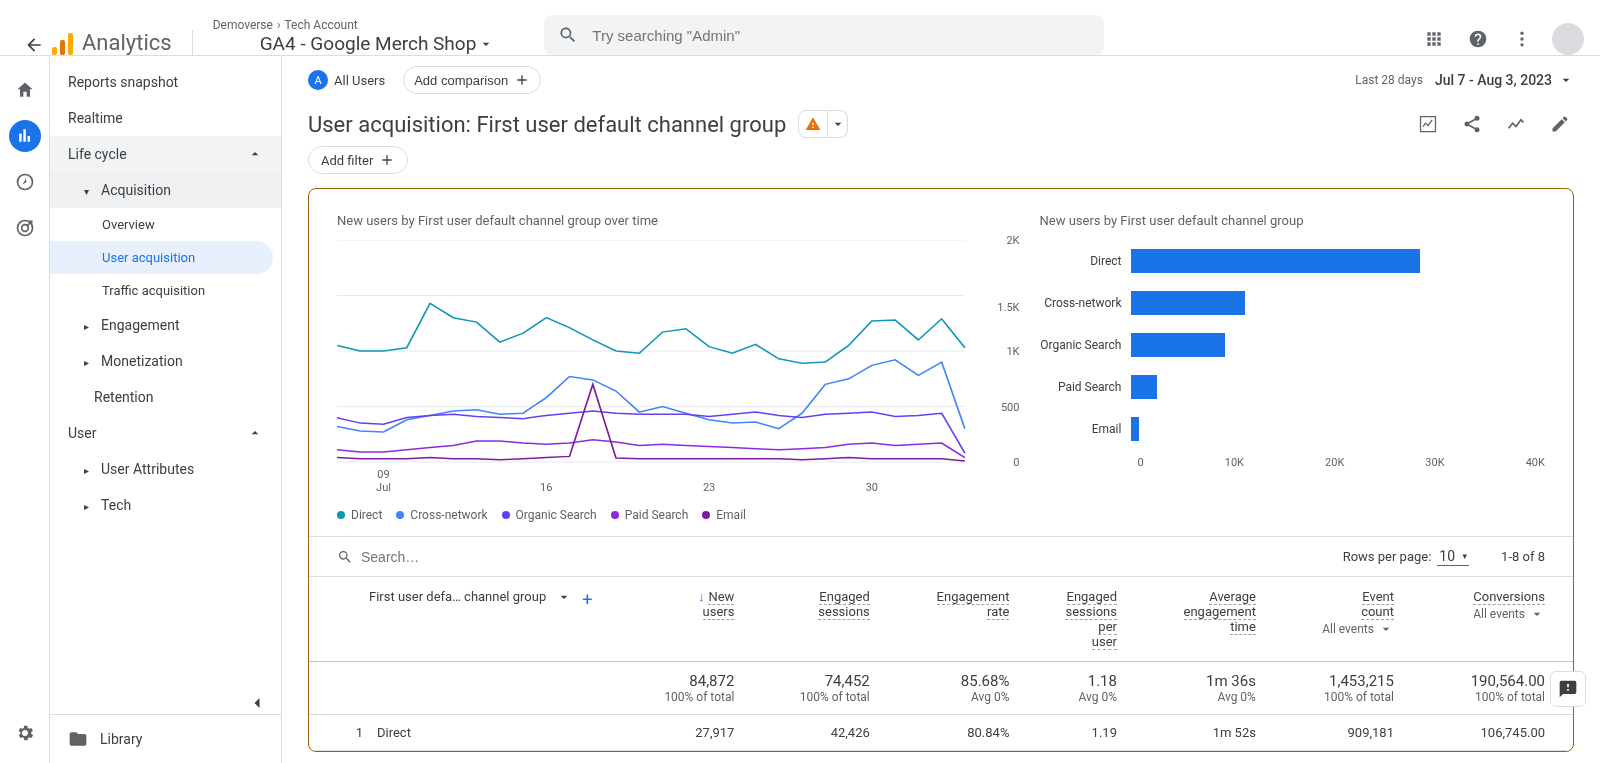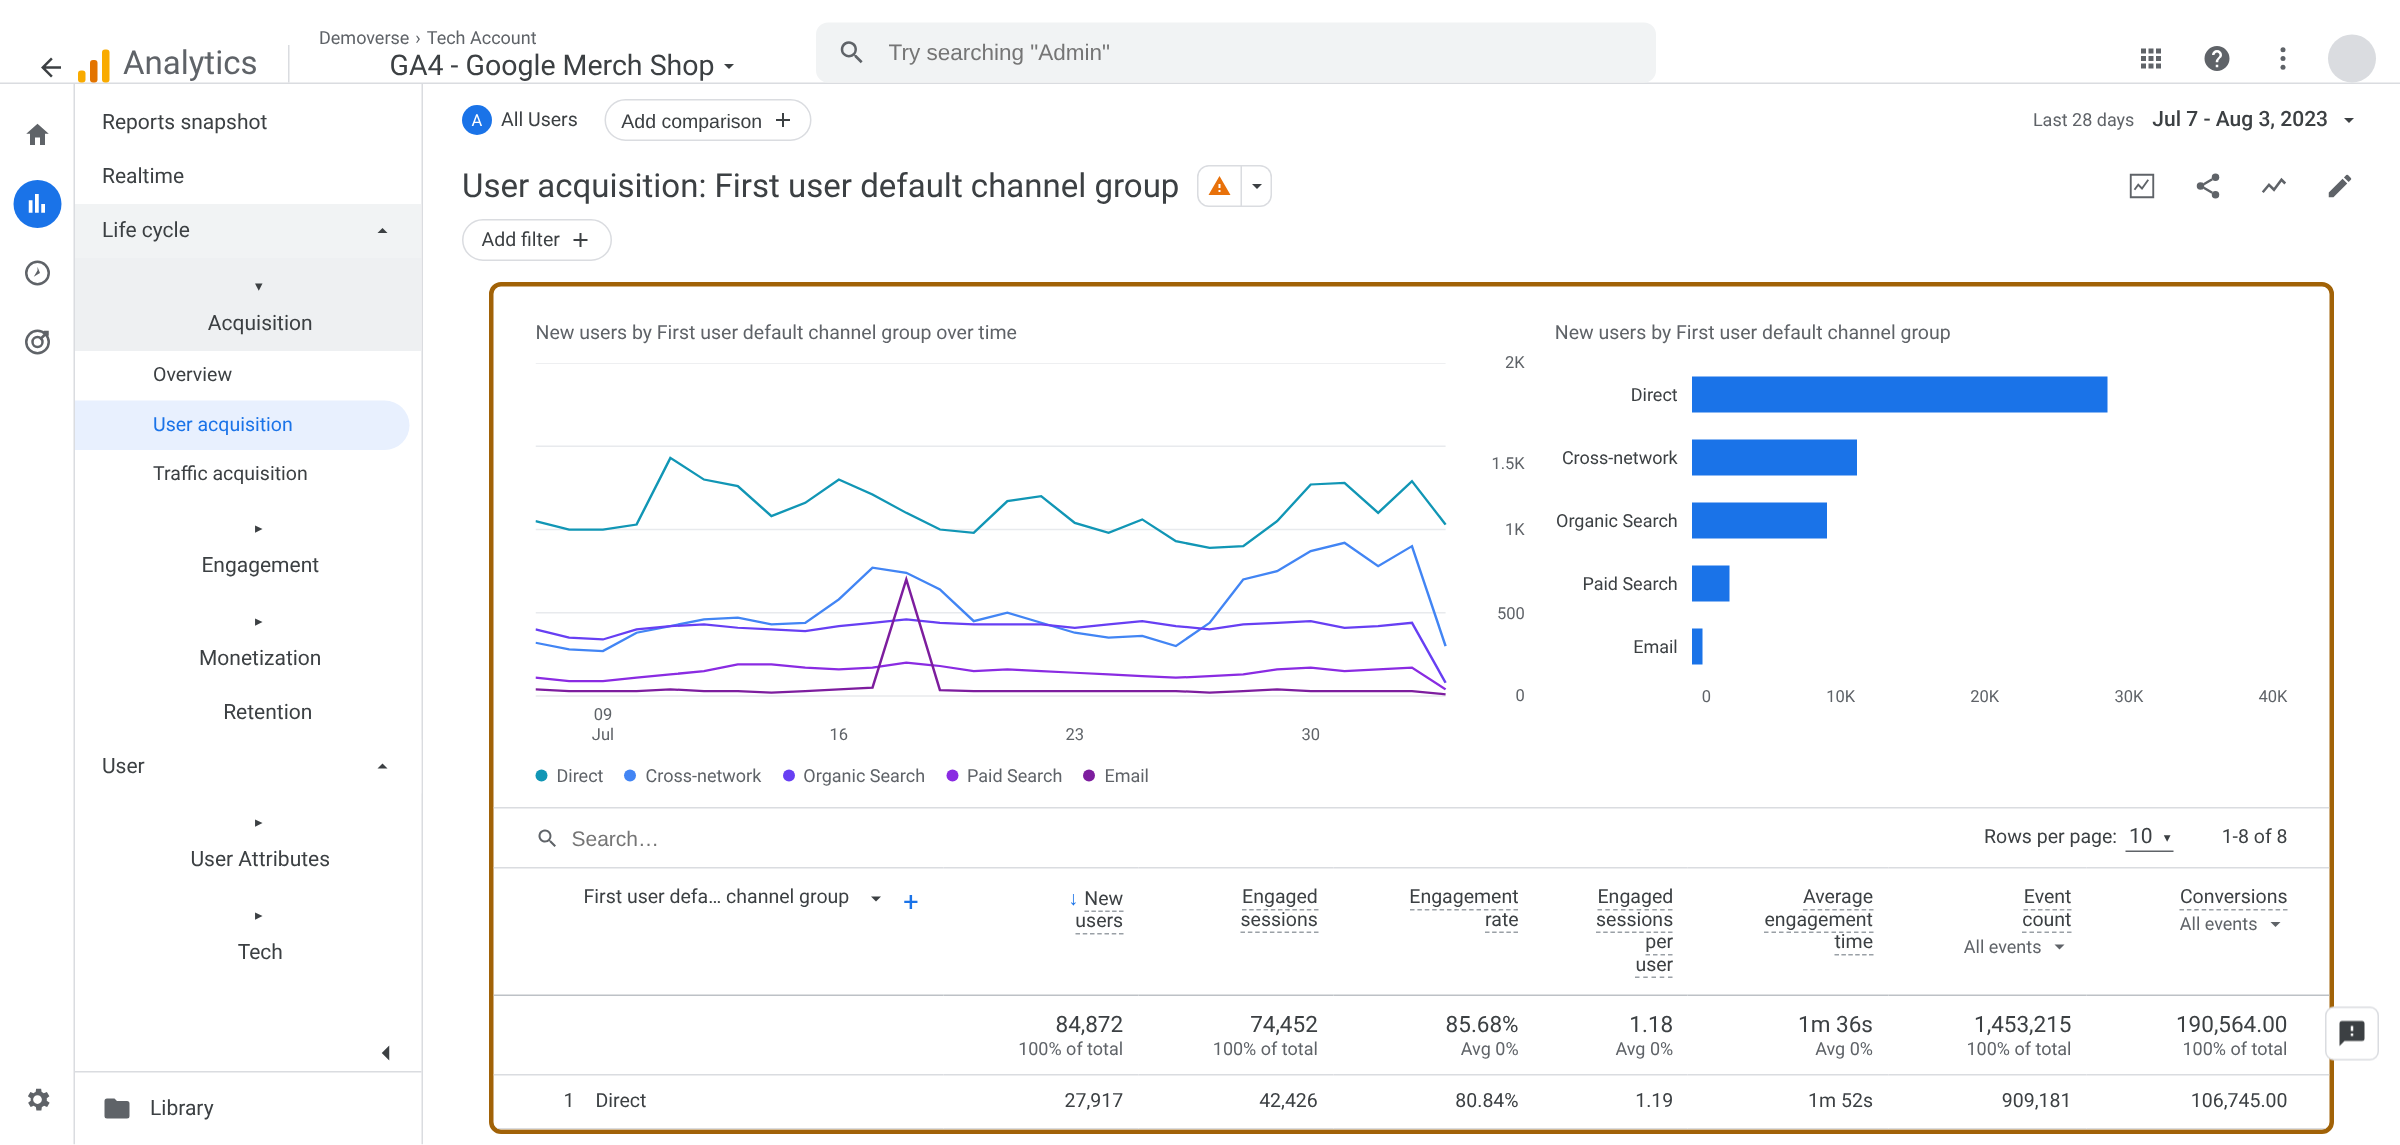--- a/index.html
+++ b/index.html
@@ -98,21 +98,20 @@
       justify-content:space-between;
       cursor:pointer;
     }
     .sidebar-sub {
       padding: 10px 18px 10px 34px;
       font-size: 14px;
       display:flex;
       align-items:center;
       gap:10px;
       cursor:pointer;
-      flex-direction:column;
     }
     .sidebar-sub.is-expanded { background:#eef0f2; }
     .sidebar-leaf {
       padding: 9px 18px 9px 52px;
       font-size:13px;
       cursor:pointer;
     }
     .sidebar-leaf.active {
       background:#e8f0fe;
       color:#1a73e8;
@@ -183,22 +182,22 @@
       padding:5px 12px;
       display:inline-flex;
       align-items:center;
       gap:6px;
       cursor:pointer;
       color:#3c4043;
     }
 
     
     .card {
-      margin: 0 44px 18px;
-      border:3px solid #a16207;
+      margin: 0 26px 18px;
+      border:1px solid #a16207;
       border-radius:8px;
       overflow:hidden;
     }
     .card-charts { display:flex; padding:24px 28px 14px; gap:20px; }
     .chart-left { flex:1.35 1 0; }
     .chart-right { flex:1 1 0; }
     .chart-title { font-size:13px; color:#5f6368; margin-bottom:12px; }
     .line-plot { position:relative; height:250px; }
     .line-plot svg { width:100%; height:100%; }
     .y-tick { position:absolute; right:0; width:40px; text-align:right; font-size:11px; color:#5f6368; transform:translateY(-50%); }

